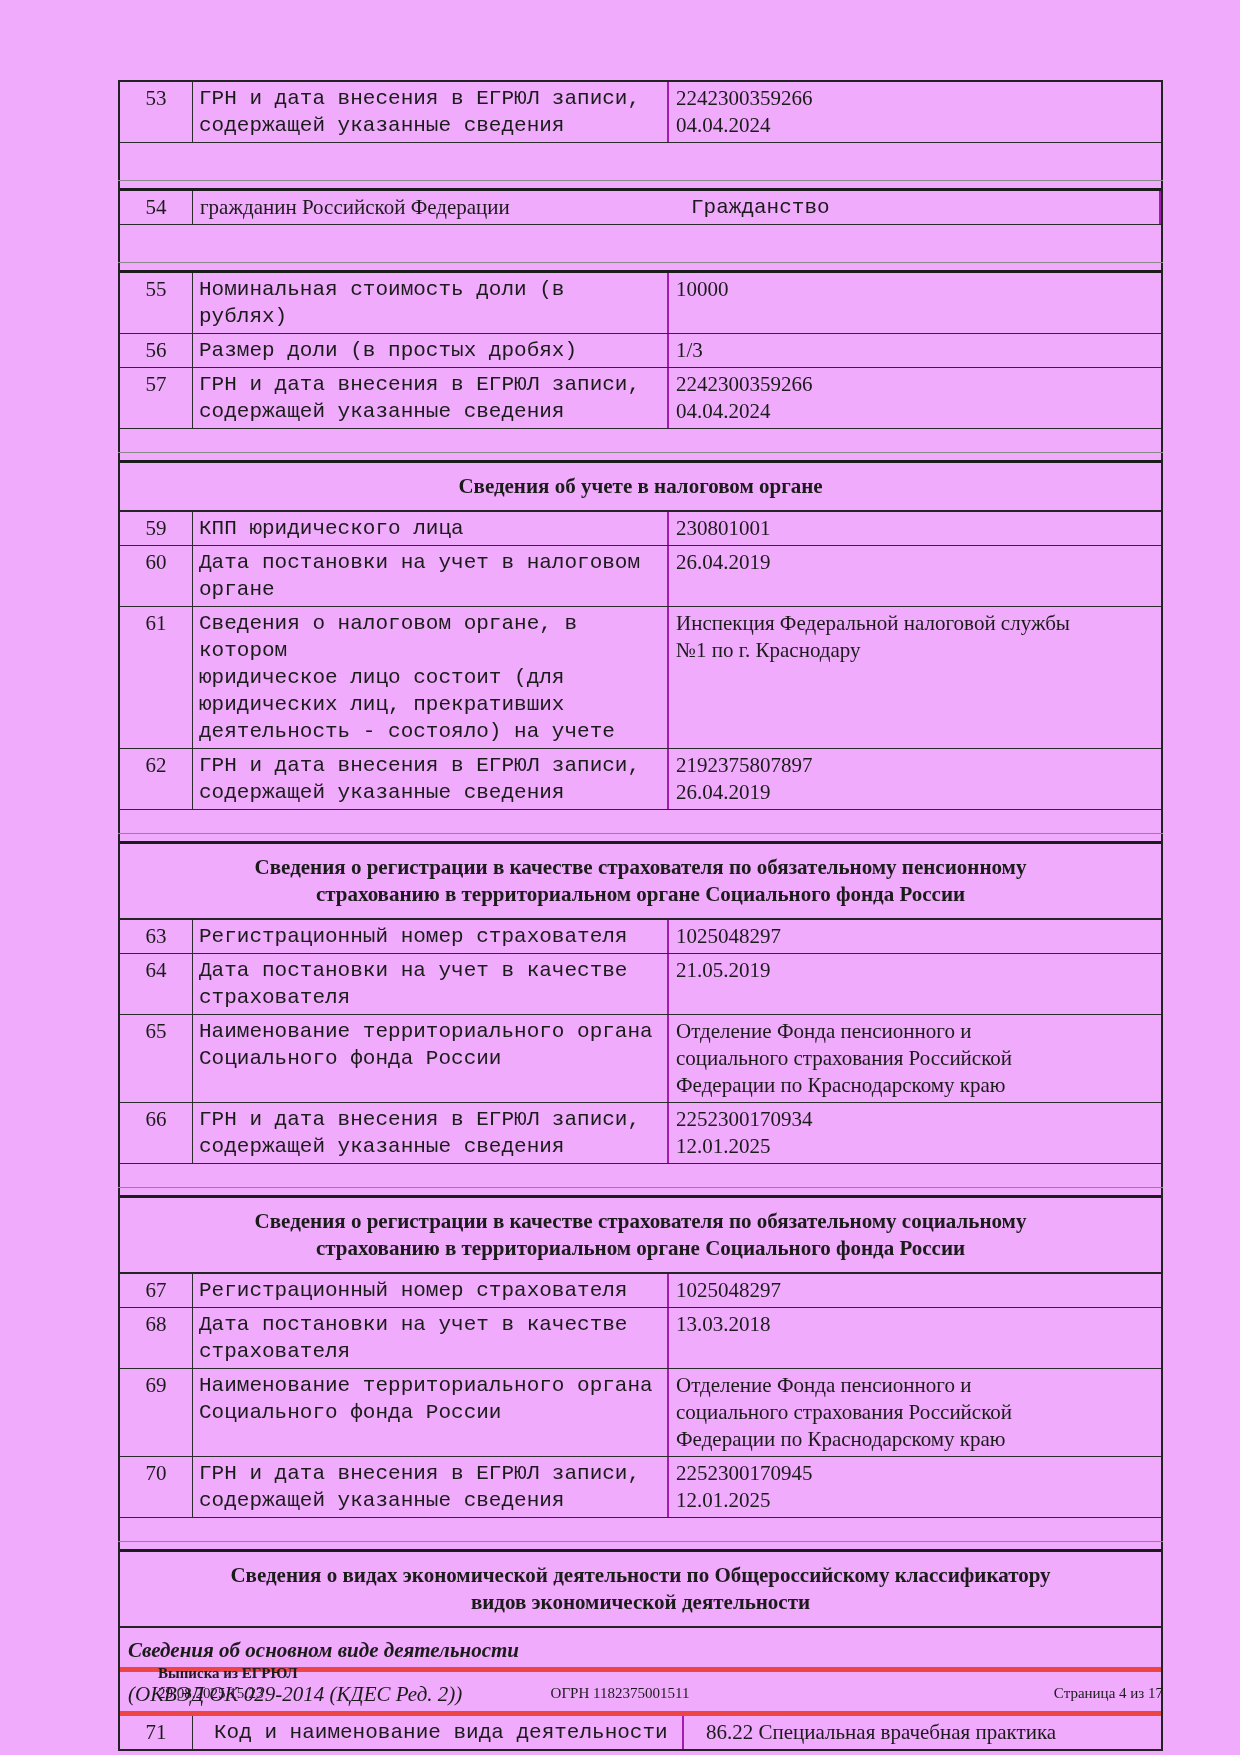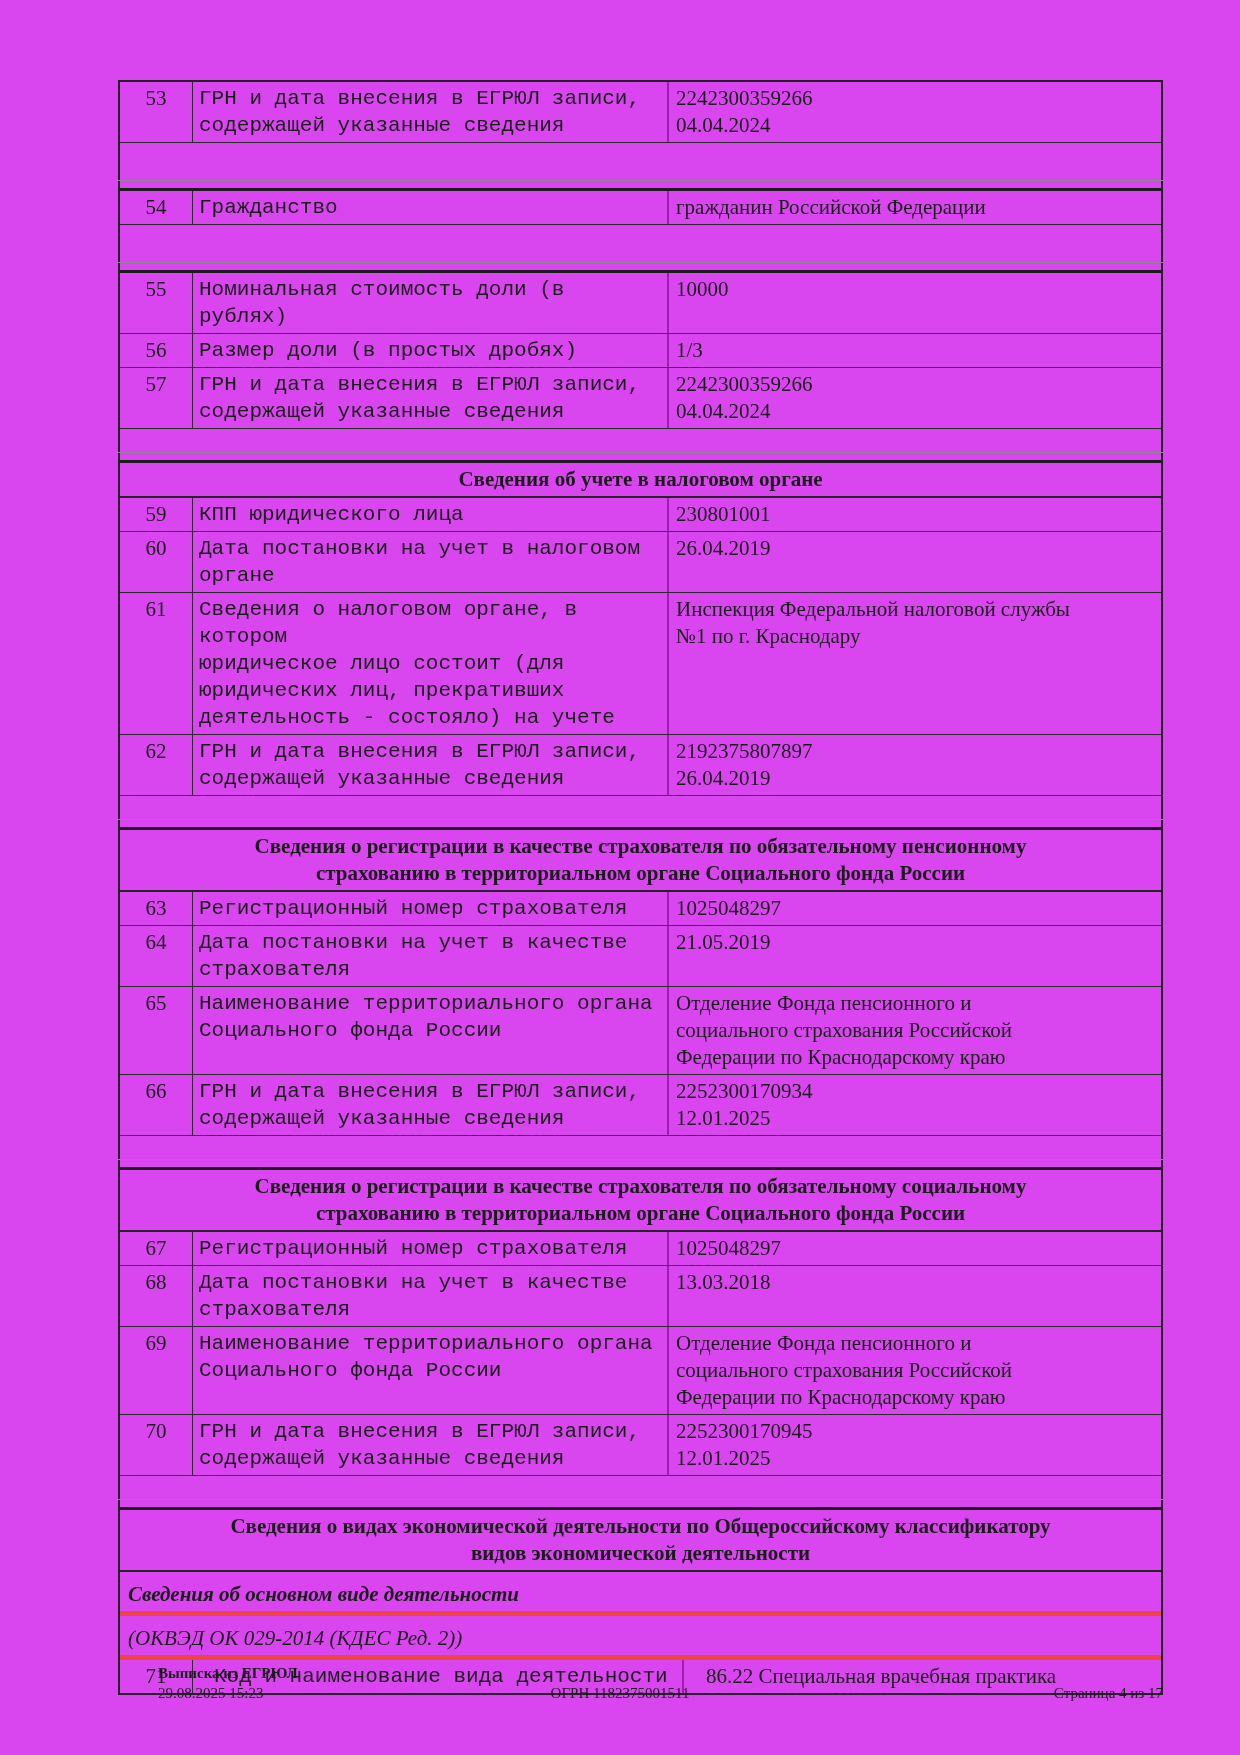--- a/index.html
+++ b/index.html
@@ -2,21 +2,21 @@
 <html lang="ru"><head>
 <meta charset="utf-8">
 <style>
   * { margin:0; padding:0; box-sizing:border-box; }
   html,body { background:#ffffff; }
   body {
     width:1240px; height:1755px; position:relative;
     font-family:"Liberation Serif","DejaVu Serif",serif;
     color:#1b1b1b;
   }
-  .page { position:absolute; inset:0; background:#d946ef; }
+  .page { position:absolute; inset:0; background:#f0abfc; }
 
   .doc-table {
     position:absolute; left:118px; top:80px; width:1045px;
     border:2px solid #222;
     font-size:21px; line-height:27px;
   }
   .trow { display:flex; border-bottom:1px solid #2b2b2b; }
   .c { white-space:pre-line; padding:3px 4px 3px 6px; }
   .c.num {
     width:73px; flex:0 0 73px; text-align:center;
@@ -28,21 +28,21 @@
   .spacer { position:relative; border-bottom:3px solid #1c1c1c; }
   .spacer::after {
     content:""; position:absolute; left:-2px; right:-2px; bottom:7px;
     height:1px; background:#8a8a8a;
   }
   .sp-a { height:48px; }
   .sp-b { height:34px; }
 
   .sheader {
     text-align:center; font-weight:bold; white-space:pre-line;
-    padding:3px 8px; border-bottom:2px solid #242424;
+    padding:10px 8px; border-bottom:2px solid #242424;
   }
   .subheader {
     white-space:pre-line;
     padding:3px 8px; border-bottom:5px solid #ef4444;margin-top:6px;
   }
   .subheader.bi { font-weight:bold; font-style:italic; }
   .subheader.it { font-style:italic; }
   .last-row { border-bottom:none;gap:15px; }
 
   .footer { position:absolute; left:0; right:0; top:1663px; font-size:15px; line-height:20px; }
@@ -62,22 +62,22 @@
       <div class="c num">53</div>
       <div class="c name">ГРН и дата внесения в ЕГРЮЛ записи,
 содержащей указанные сведения</div>
       <div class="c val">2242300359266
 04.04.2024</div>
     </div>
     <div class="spacer sp-a"></div>
 
     <div class="trow">
       <div class="c num">54</div>
+      <div class="c val">гражданин Российской Федерации</div>
       <div class="c name">Гражданство</div>
-      <div class="c val">гражданин Российской Федерации</div>
     </div>
     <div class="spacer sp-a"></div>
 
     <div class="trow">
       <div class="c num">55</div>
       <div class="c name">Номинальная стоимость доли (в рублях)</div>
       <div class="c val">10000</div>
     </div>
     <div class="trow">
       <div class="c num">56</div>

